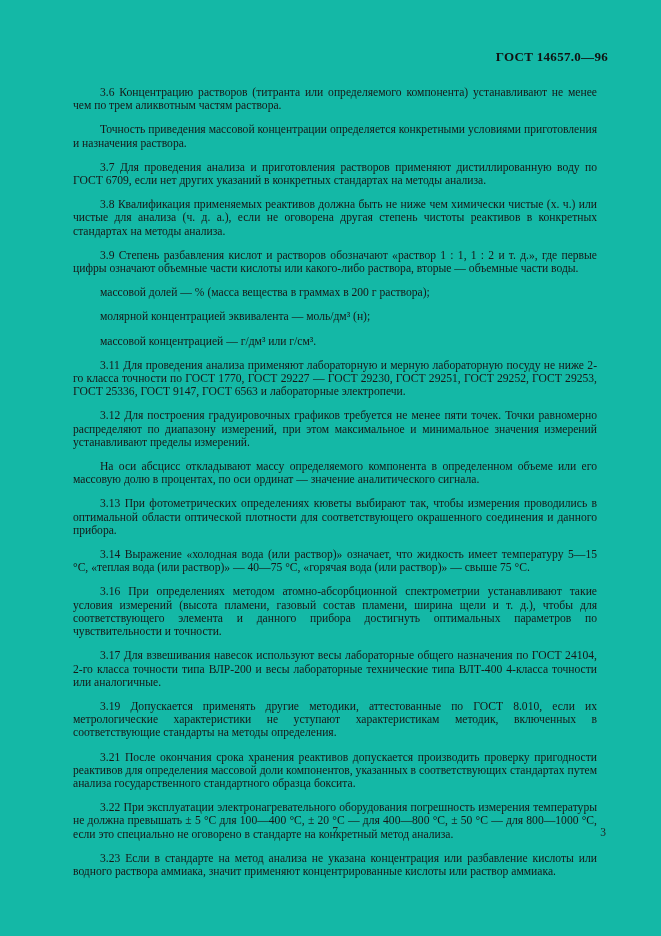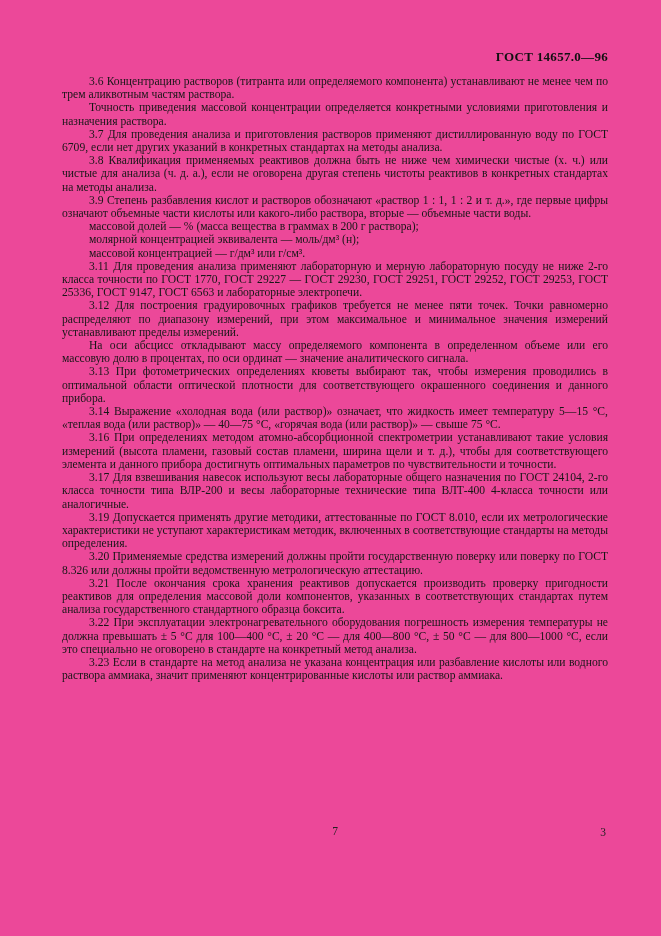--- a/index.html
+++ b/index.html
@@ -4,21 +4,21 @@
 <style>
   html, body { margin: 0; padding: 0; }
   body {
     width: 661px; height: 936px;
     background: #ffffff;
     font-family: "Liberation Serif", "DejaVu Serif", serif;
   }
   .page {
     position: relative;
     width: 661px; height: 936px;
-    background: #ec4899;
+    background: #14b8a6;
     color: #171717;
     overflow: hidden;
   }
   .doc-header {
     position: absolute;
     top: 49px; left: 62px; right: 53px;
     text-align: right;
     font-weight: bold;
     font-size: 13px;
     letter-spacing: 0.3px;
@@ -26,21 +26,21 @@
   }
   .doc-body {
     position: absolute;
     top: 75px; left: 62px; right: 53px;
     font-size: 11.6px;
     line-height: 13.2px;
     text-align: justify;
     color: #171717;
   }
   .doc-body p {
-    margin: 0;
+    margin: 11px;
     padding: 0;
     text-indent: 27px;
   }
   .doc-footer {
     position: absolute;
     top: 825px; left: 62px; right: 53px;
     height: 16px;
     font-size: 11.5px;
     color: #222;
   }
@@ -71,21 +71,20 @@
       <p>молярной концентрацией эквивалента — моль/дм³ (н);</p>
       <p>массовой концентрацией — г/дм³ или г/см³.</p>
       <p>3.11 Для проведения анализа применяют лабораторную и мерную лабораторную посуду не ниже 2-го класса точности по ГОСТ 1770, ГОСТ 29227 — ГОСТ 29230, ГОСТ 29251, ГОСТ 29252, ГОСТ 29253, ГОСТ 25336, ГОСТ 9147, ГОСТ 6563 и лабораторные электропечи.</p>
       <p>3.12 Для построения градуировочных графиков требуется не менее пяти точек. Точки равномерно распределяют по диапазону измерений, при этом максимальное и минимальное значения измерений устанавливают пределы измерений.</p>
       <p>На оси абсцисс откладывают массу определяемого компонента в определенном объеме или его массовую долю в процентах, по оси ординат — значение аналитического сигнала.</p>
       <p>3.13 При фотометрических определениях кюветы выбирают так, чтобы измерения проводились в оптимальной области оптической плотности для соответствующего окрашенного соединения и данного прибора.</p>
       <p>3.14 Выражение «холодная вода (или раствор)» означает, что жидкость имеет температуру 5—15 °С, «теплая вода (или раствор)» — 40—75 °С, «горячая вода (или раствор)» — свыше 75 °С.</p>
       <p>3.16 При определениях методом атомно-абсорбционной спектрометрии устанавливают такие условия измерений (высота пламени, газовый состав пламени, ширина щели и т. д.), чтобы для соответствующего элемента и данного прибора достигнуть оптимальных параметров по чувствительности и точности.</p>
       <p>3.17 Для взвешивания навесок используют весы лабораторные общего назначения по ГОСТ 24104, 2-го класса точности типа ВЛР-200 и весы лабораторные технические типа ВЛТ-400 4-класса точности или аналогичные.</p>
       <p>3.19 Допускается применять другие методики, аттестованные по ГОСТ 8.010, если их метрологические характеристики не уступают характеристикам методик, включенных в соответствующие стандарты на методы определения.</p>
-      <p>3.20 Применяемые средства измерений должны пройти государственную поверку или поверку по ГОСТ 8.326 или должны пройти ведомственную метрологическую аттестацию.</p>
       <p>3.21 После окончания срока хранения реактивов допускается производить проверку пригодности реактивов для определения массовой доли компонентов, указанных в соответствующих стандартах путем анализа государственного стандартного образца боксита.</p>
       <p>3.22 При эксплуатации электронагревательного оборудования погрешность измерения температуры не должна превышать ± 5 °С для 100—400 °С, ± 20 °С — для 400—800 °С, ± 50 °С — для 800—1000 °С, если это специально не оговорено в стандарте на конкретный метод анализа.</p>
       <p>3.23 Если в стандарте на метод анализа не указана концентрация или разбавление кислоты или водного раствора аммиака, значит применяют концентрированные кислоты или раствор аммиака.</p>
     </div>
 
   <div class="doc-footer">
     <span class="center-num">7</span>
     <span class="right-num">3</span>
   </div>
 

